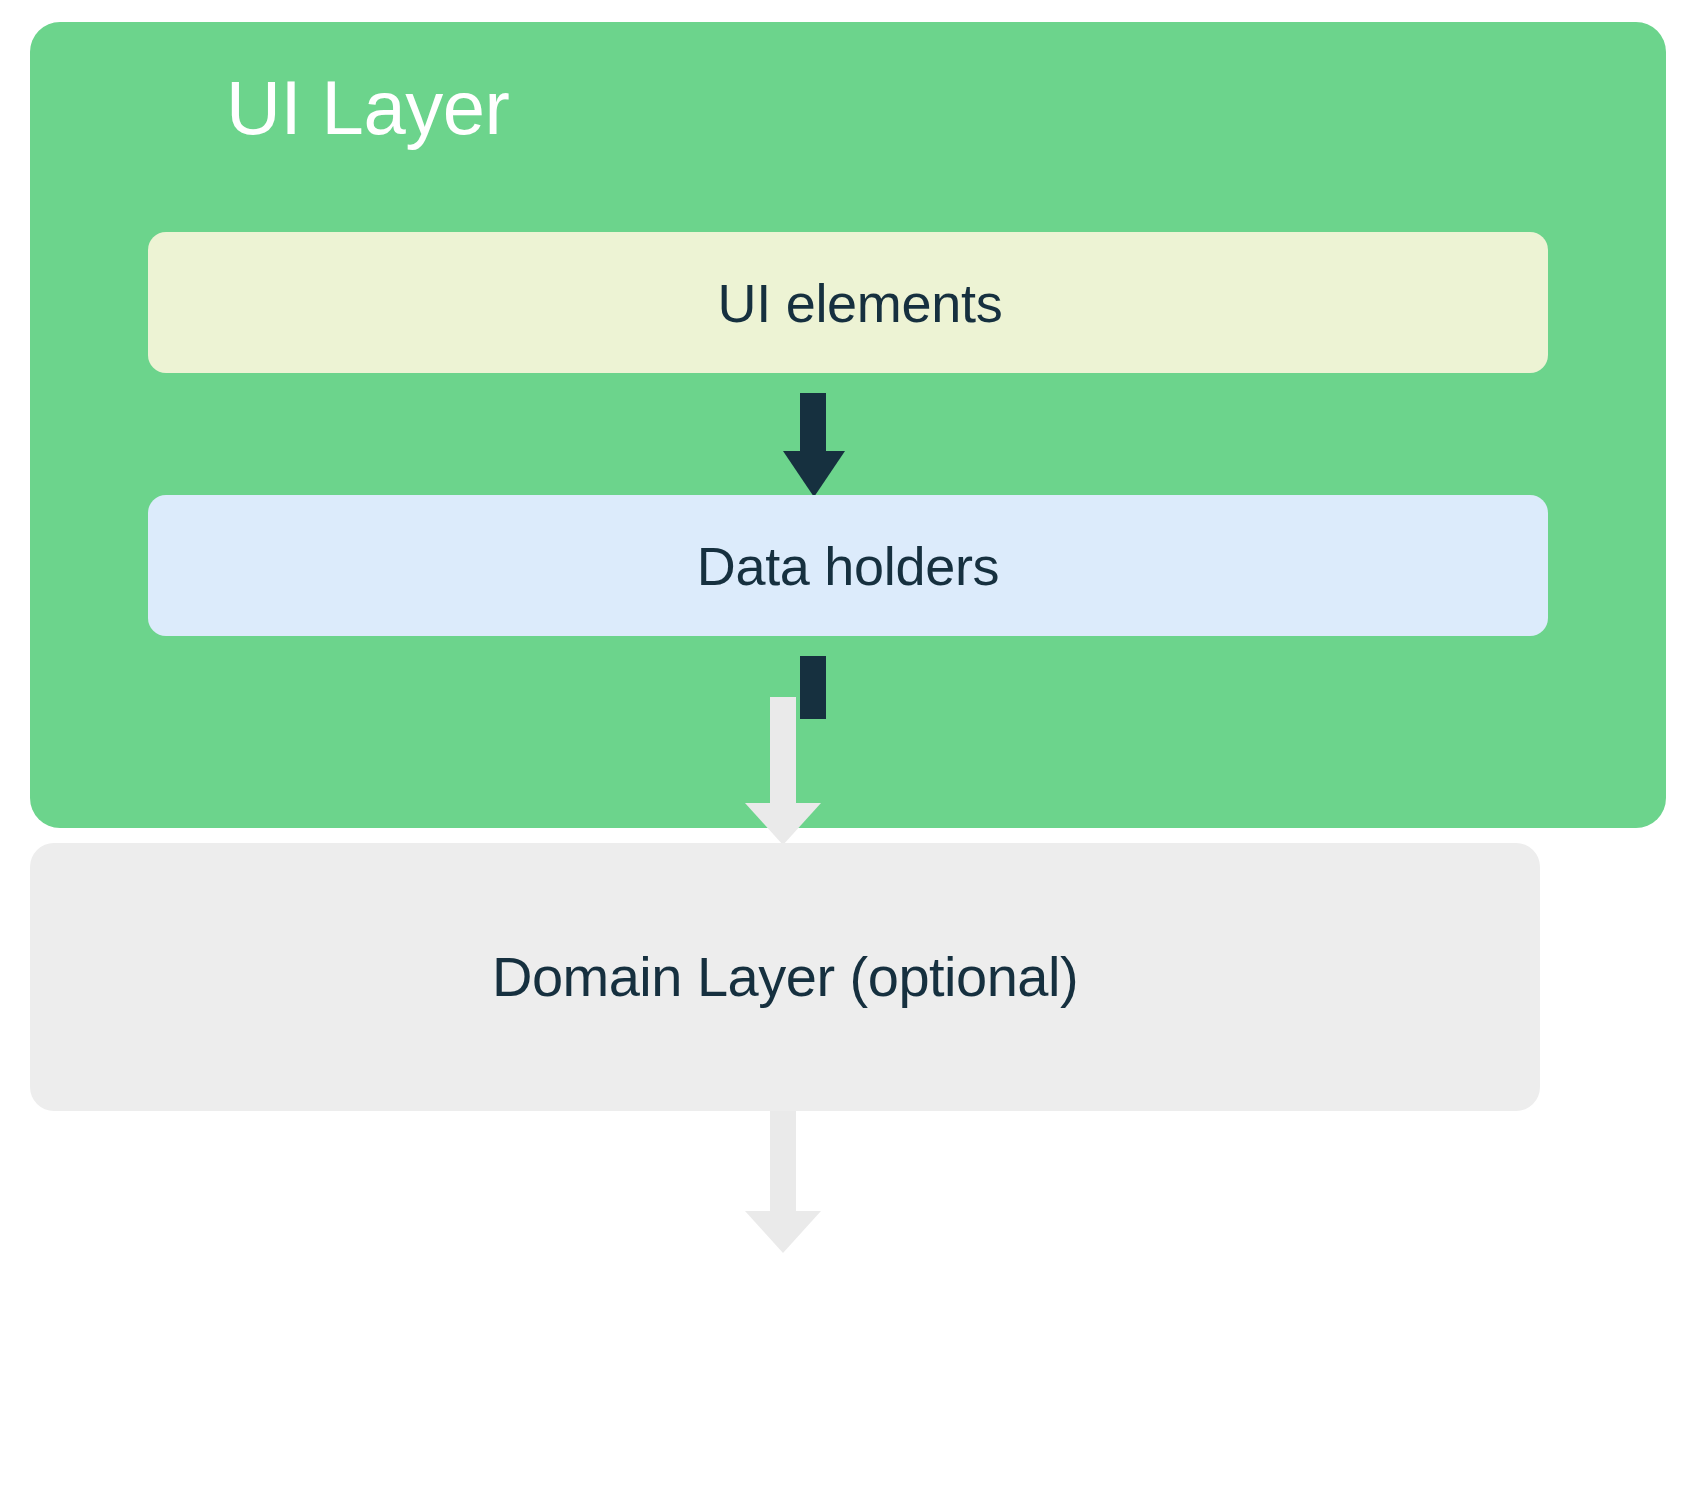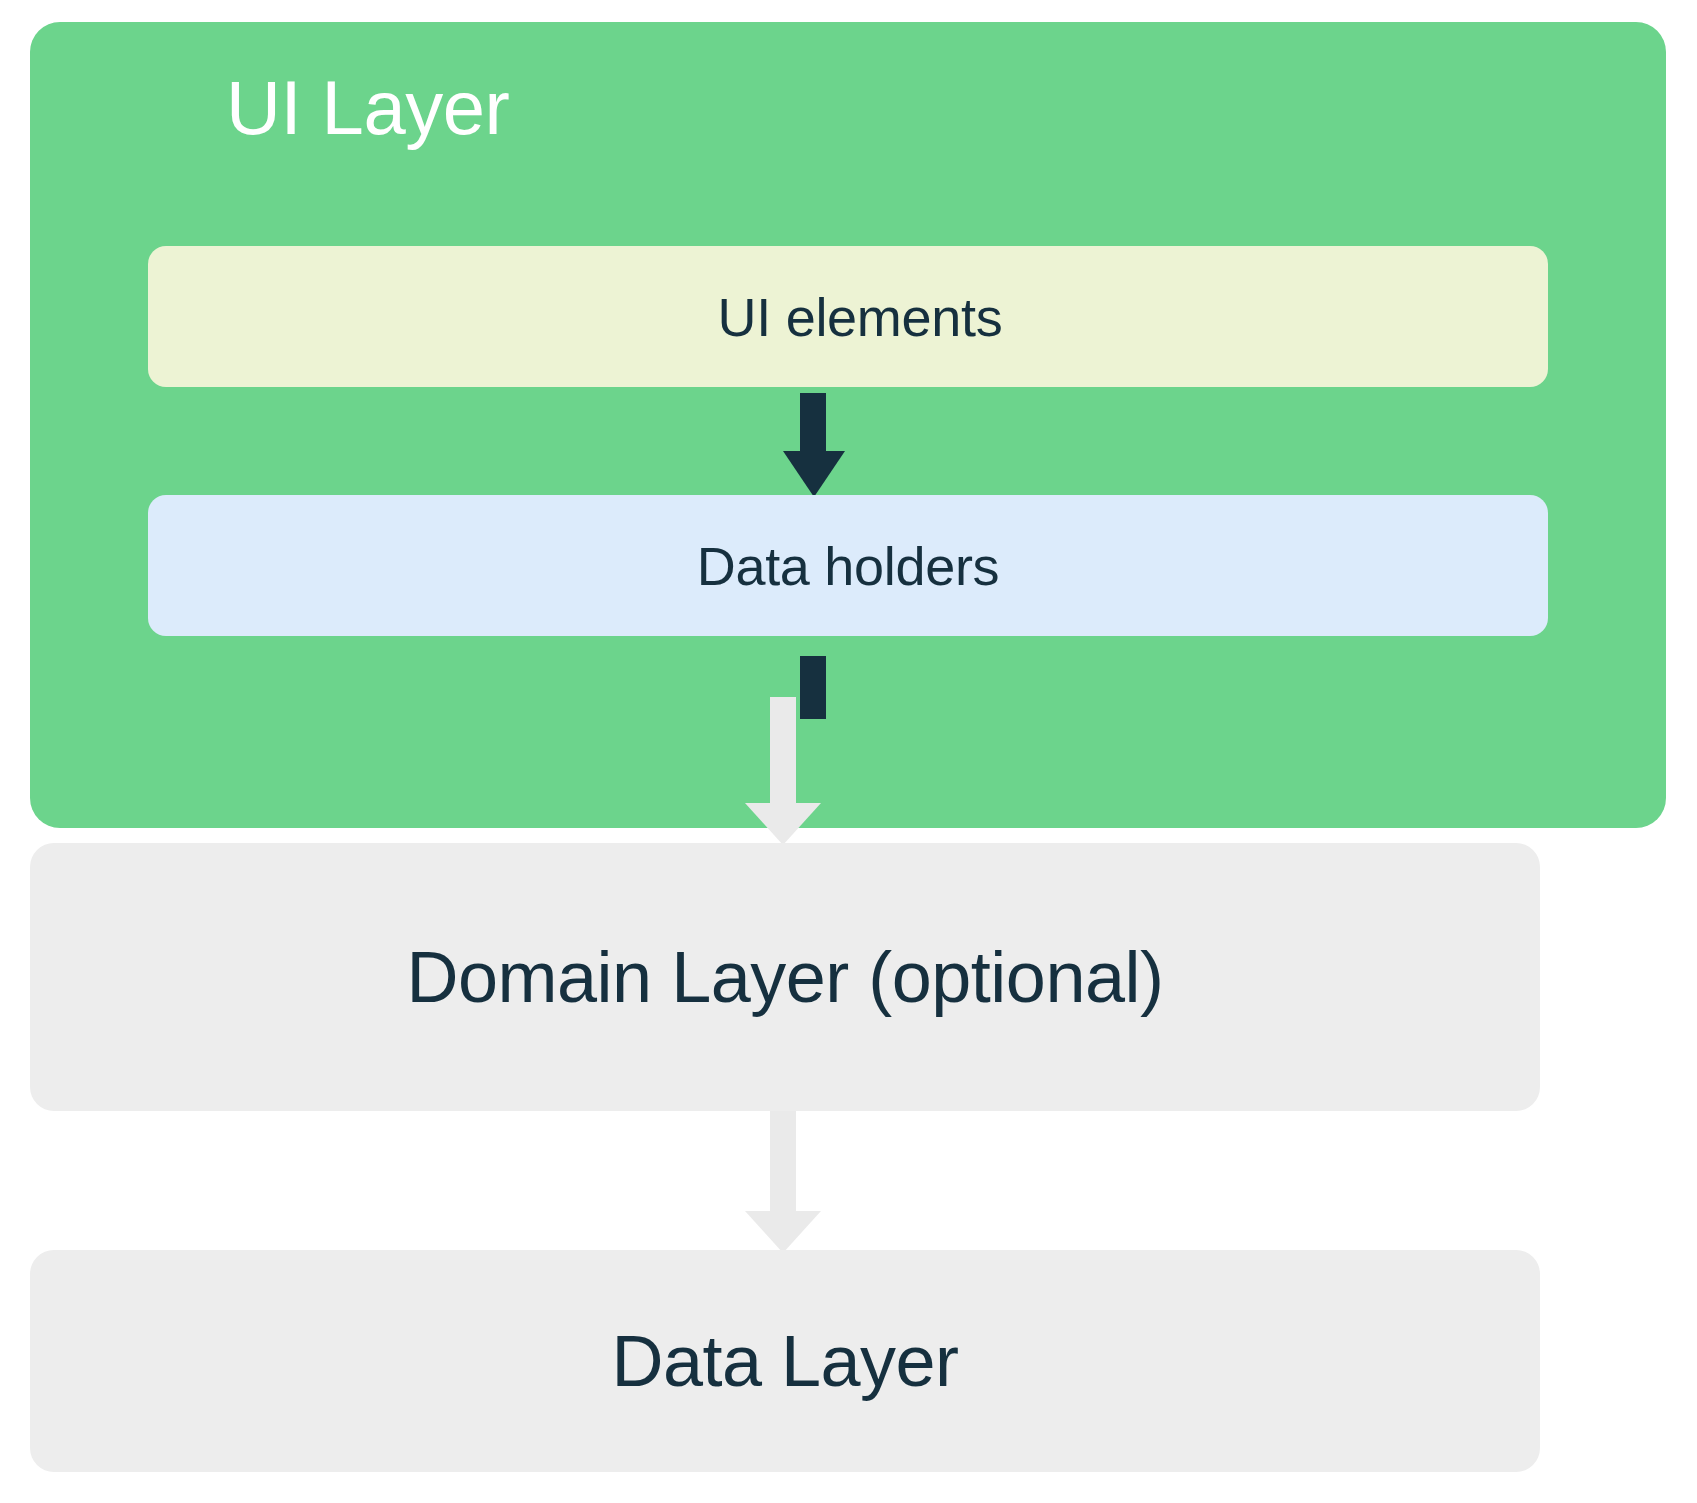--- a/index.html
+++ b/index.html
@@ -56,21 +56,21 @@
   }
   .inner-box-label {
     font-size: 54px;
     line-height: 1.0;
     color: #16303F;
     font-weight: 400;
     letter-spacing: -0.3px;
     white-space: nowrap;
   }
   #ui-elements-box {
-    top: 224px;
+    top: 210px;
     background: #EDF3D4;
     padding-left: 24px;
   }
   #state-holders-box {
     top: 473px;
     background: #DCEBFB;
   }
 
   
   .layer-card {
@@ -78,21 +78,21 @@
     left: 30px;
     width: 1510px;
     background: #EDEDED;
     border-radius: 24px;
     display: flex;
     align-items: center;
     justify-content: center;
     box-sizing: border-box;
   }
   .layer-card-label {
-    font-size: 72px;
+    font-size: 56px;
     line-height: 1.0;
     color: #16303F;
     font-weight: 400;
     letter-spacing: -0.5px;
     white-space: nowrap;
   }
   #domain-layer-card {
     top: 843px;
     height: 268px;
   }
@@ -163,17 +163,14 @@
 
   <div class="layer-card" id="domain-layer-card">
     <span class="layer-card-label">Domain Layer (optional)</span>
   </div>
 
   <svg class="arrow" id="arrow-domain-to-data" width="76" height="142" viewBox="0 0 76 142" xmlns="http://www.w3.org/2000/svg">
     <rect class="arrow-light" x="25" y="0" width="26" height="104"></rect>
     <polygon class="arrow-light" points="0,100 76,100 38,142"></polygon>
   </svg>
 
-  <div class="layer-card" id="data-layer-card">
-    <span class="layer-card-label">Data Layer</span>
-  </div>
 
 </div>
 
 </body></html>

